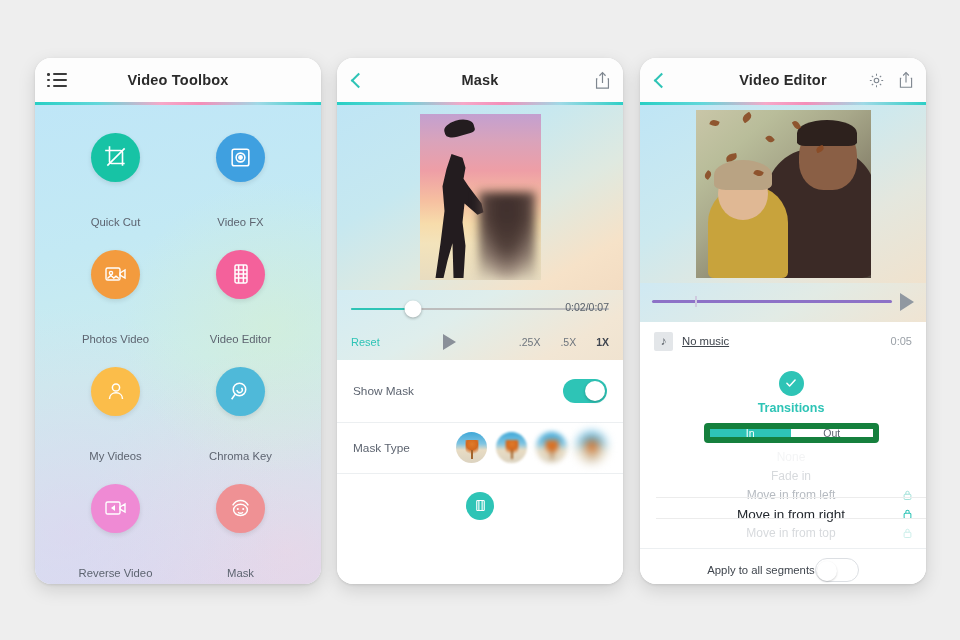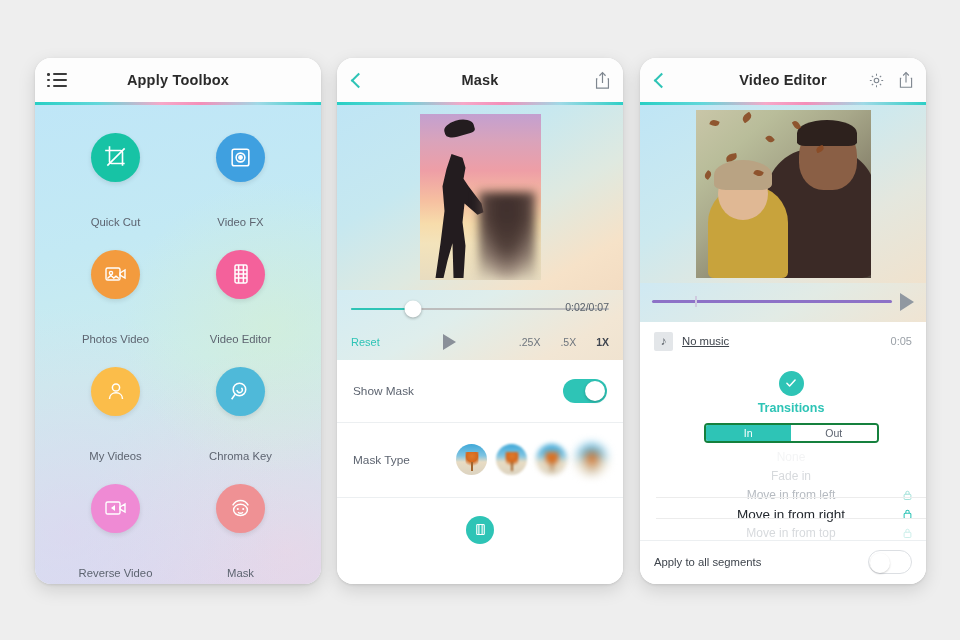--- a/index.html
+++ b/index.html
@@ -164,34 +164,34 @@
 
   .music-row { background: #fff; display: flex; align-items: center; padding: 10px 14px; gap: 9px; flex: 0 0 auto; }
   .music-ico { width: 19px; height: 19px; background: #e3e6e9; border-radius: 2px; display: flex; align-items: center; justify-content: center; font-size: 12px; color: #5a6068; }
   .music-txt { font-size: 11.3px; color: #3f454d; text-decoration: underline; cursor: pointer; }
   .music-dur { margin-left: auto; font-size: 11px; color: #9aa0a7; }
 
   .p3-panel { position: relative; flex: 1; background: #fff; overflow: hidden; padding-left: 16px; }
   .check-circ { width: 25px; height: 25px; border-radius: 50%; background: #2ec4b6; display: flex; align-items: center; justify-content: center; margin: 10px auto 0; }
   .check-circ svg { display: block; }
   .trans-lbl { text-align: center; font-size: 12.5px; color: #2ec4b6; font-weight: bold; margin-top: 5px; }
-  .seg { display: flex; width: 175px; margin: 8px auto 0; height: 20px; border: 2px solid #15803d; border-radius: 4px; overflow: hidden; }
+  .seg { display: flex; width: 175px; margin: 8px auto 0; height: 20px; border: 6px solid #15803d; border-radius: 4px; overflow: hidden; }
   .seg div { flex: 1; font-size: 10.5px; display: flex; align-items: center; justify-content: center; cursor: pointer; }
   .seg .on { background: #2ec4b6; color: #fff; }
   .seg .off { background: #fff; color: #5d6470; }
 
   .picker { position: relative; margin-top: 5px; height: 110px; overflow: hidden; }
   .pk-item { height: 19px; display: flex; align-items: center; justify-content: center; position: relative; font-size: 12px; color: #b6bbc1; }
   .pk-item.sel { font-size: 13.5px; color: #23282e; }
   .pk-item.f1 { opacity: .55; }
   .pk-item.f3 { opacity: .16; }
   .pk-lock { position: absolute; right: 14px; top: 50%; transform: translateY(-50%); width: 9px; height: 11px; }
   .pk-lines { position: absolute; left: 0; right: 0; top: 49px; height: 22px; border-top: 1px solid #ececec; border-bottom: 1px solid #ececec; pointer-events: none; }
 
-  .apply-row { border-top: 1px solid #eceff1; background: #fff; display: flex; align-items: center; justify-content: space-between; padding: 9px 14px 10px; flex: 0 0 auto; }
+  .apply-row { border-top: 1px solid #eceff1; background: #fff; display: flex; align-items: center; justify-content: center; padding: 9px 14px 2px; flex: 0 0 auto; }
   .apply-lbl { font-size: 11.3px; color: #3f454d; }
 </style>
 </head>
 <body>
 
 <div class="stage">
 
   <div class="phone" id="phone1">
     <div class="hdr">
       <div class="hdr-icon">
@@ -203,21 +203,21 @@
           <div class="row">
               <span class="dot"></span>
               <span class="bar"></span>
             </div>
           <div class="row">
               <span class="dot"></span>
               <span class="bar"></span>
             </div>
         </div>
       </div>
-      <div class="hdr-title">Apply Toolbox</div>
+      <div class="hdr-title">Video Toolbox</div>
     </div>
     <div class="accent"></div>
 
     <div class="p1-body">
       <div class="grid">
 
         <div class="tile">
           <div class="circ" style="background:#17c3a5">
             <svg width="26" height="26" viewBox="0 0 24 24" fill="none" stroke="#fff" stroke-width="1.5">
               <path d="M6 2v14a2 2 0 0 0 2 2h12"></path>
@@ -354,21 +354,21 @@
     </div>
 
     <div class="row-card" style="height:62px">
       <div class="row-lbl">Show Mask</div>
       <div class="toggle on">
           <div class="nub"></div>
         </div>
     </div>
     <div class="sep"></div>
 
-    <div class="row-card" style="height:74px">
+    <div class="row-card" style="height:50px">
       <div class="row-lbl">Mask Type</div>
       <div class="masks">
         <div class="mthumb b1">
             <div class="tree"></div>
             <div class="trunk"></div>
           </div>
         <div class="mthumb b2">
             <div class="tree"></div>
             <div class="trunk"></div>
           </div>

